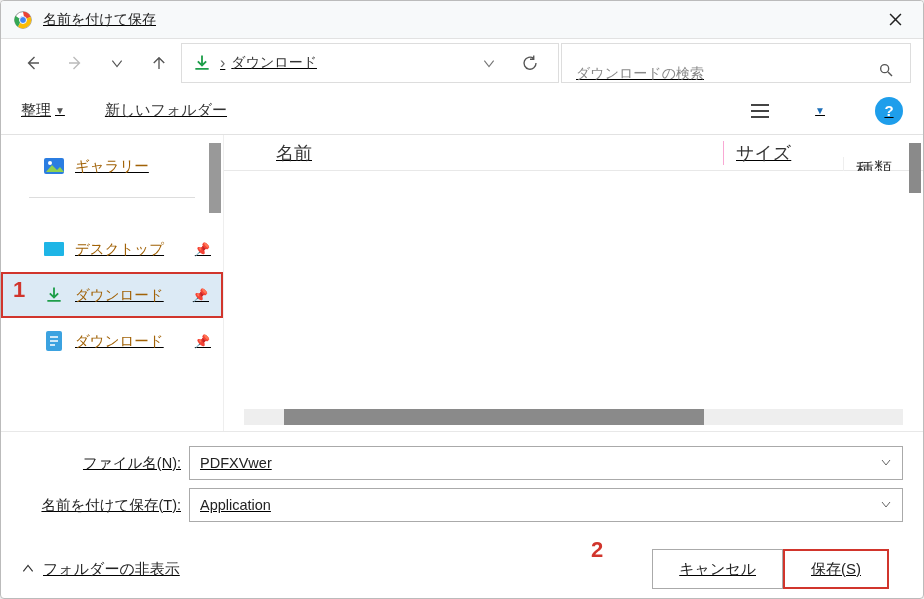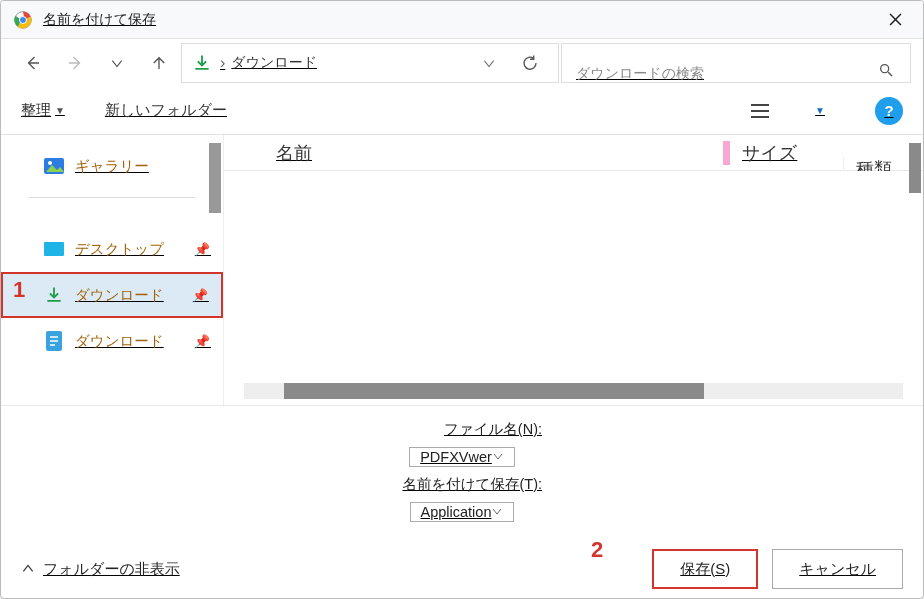--- a/index.html
+++ b/index.html
@@ -33,31 +33,31 @@
   .sidebar-item{ height:46px; display:flex; align-items:center; padding:0 12px 0 42px; gap:10px; position:relative; cursor:pointer;}
   .sidebar-item.selected{ background:#dceaf5; border:2px solid #d1352c; padding-left:40px;}
   .s-icon{ width:22px;height:22px;display:flex;align-items:center;justify-content:center;}
   .s-label{ font-size:14.5px; color:#a16207;}
   .pin-icon{ margin-left:auto; color:#aaa; font-size:13px;}
   .divider{ height:1px; background:#ddd; margin:8px 28px;}
   .content{ flex:1; display:flex; flex-direction:column; position:relative; border-left:1px solid #eee;}
   .col-header{ height:36px; display:flex; align-items:center; border-bottom:1px solid #e8e8e8;}
   .col-header .col{ font-size:18px; color:#333; padding:0 12px;}
   .col-header .name-col{ flex:1; padding-left:52px;}
-  .col-header .size-col{ width:120px; border-left:7px solid #f9a8d4;}
+  .col-header .size-col{ width:120px; border-left:1px solid #f9a8d4;}
   .col-header .type-col{ width:80px; border-left:1px solid #eee;margin-top:32px;}
   .file-list{ flex:1; position:relative; background:#fff;}
   .hscrollbar{ position:absolute; left:20px; right:20px; bottom:6px; height:16px; background:#eee;}
   .hscrollbar-thumb{ position:absolute; left:40px; width:420px; top:0; bottom:0; background:#8a8a8a;}
   .vscroll-content{ position:absolute; right:0; top:0; width:16px; height:100%; }
   .vscroll-thumb{ position:absolute; top:8px; height:50px; left:2px; right:2px; background:#8a8a8a;}
   .sidebar-scroll{ position:absolute; right:0; top:8px; width:16px; height:70px;}
   .sidebar-scroll-thumb{position:absolute; top:0; bottom:0; left:2px; right:2px; background:#999;}
   .form-area{ padding:14px 20px 10px 20px; border-top:1px solid #e8e8e8;}
-  .form-row{ display:flex; align-items:center; gap:8px; margin-bottom:8px;flex-direction:column;}
+  .form-row{ display:flex; align-items:center; gap:8px; margin-bottom:8px;}
   .form-label{ width:160px; text-align:right; font-size:14.5px; color:#222;}
   .form-control{ flex:1; height:34px; border:1px solid #aaa; display:flex; align-items:center; padding:0 10px; background:#fff;}
   .form-value{ flex:1; font-size:14.5px; color:#222;}
   .dropdown-arrow{ color:#666;}
   .footer{ height:58px; display:flex; align-items:center; padding:0 20px; position:relative;}
   .hide-folders{ display:flex; align-items:center; gap:8px; font-size:15px; color:#222; cursor:pointer;text-align:center;}
   .btn{ height:40px; padding:0 26px; border:1px solid #aaa; background:#fff; font-size:15px; color:#222; cursor:pointer; display:flex; align-items:center;justify-content:center;}
   .btn-save{ border:2px solid #d1352c; margin-right:14px;}
   .annotation{ position:absolute; color:#d1352c; font-weight:bold; font-size:22px; font-family: Arial; pointer-events:none;}
 </style>
@@ -238,20 +238,20 @@
   </div>
 
   <div class="footer">
     <div class="hide-folders">
       <svg width="14" height="14" viewBox="0 0 24 24">
           <path d="M4 16 L12 6 L20 16" stroke="#333" stroke-width="2" fill="none"></path>
         </svg>
       <span>フォルダーの非表示</span>
     </div>
     <div class="spacer"></div>
+    <button class="btn">キャンセル</button>
     <button class="btn btn-save">保存(S)</button>
-    <button class="btn">キャンセル</button>
   </div>
 
   <div class="annotation" style="left:12px; top:276px;">1</div>
   <div class="annotation" style="left:590px; top:536px;">2</div>
 
 </div>
 
 </body></html>

